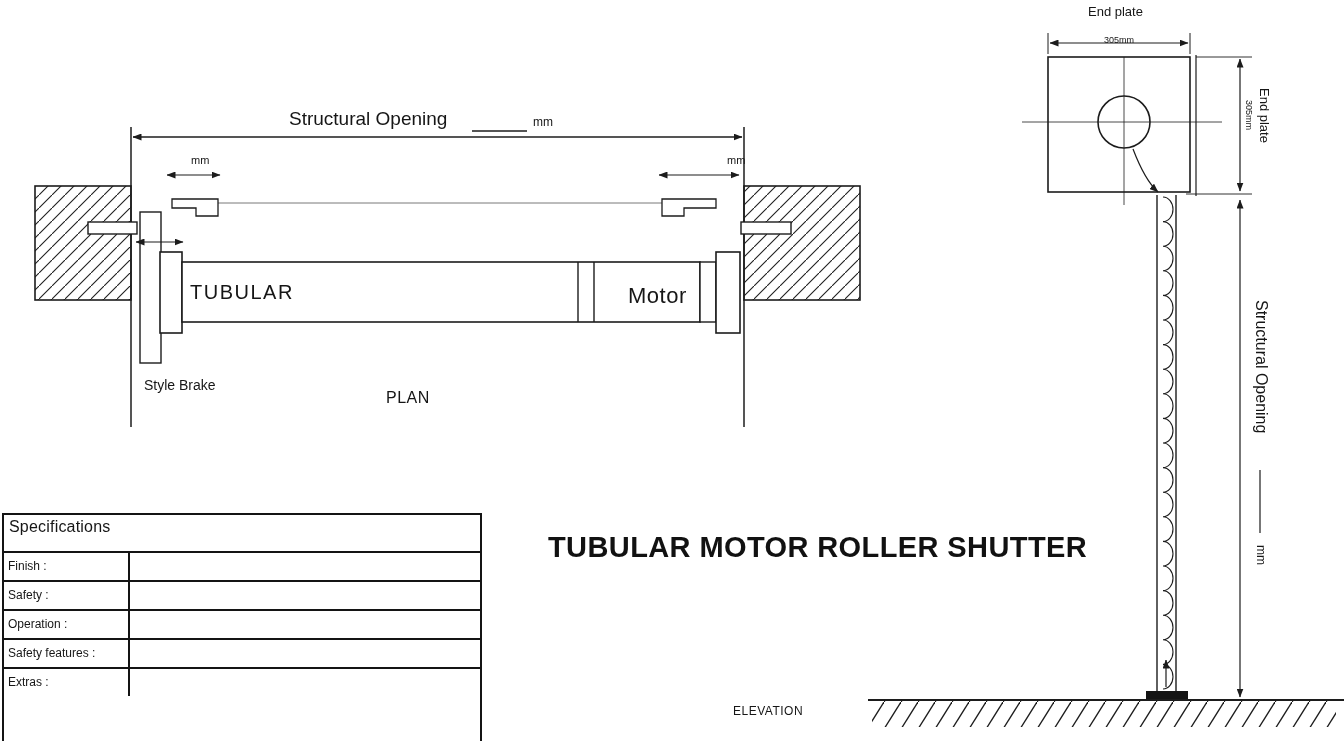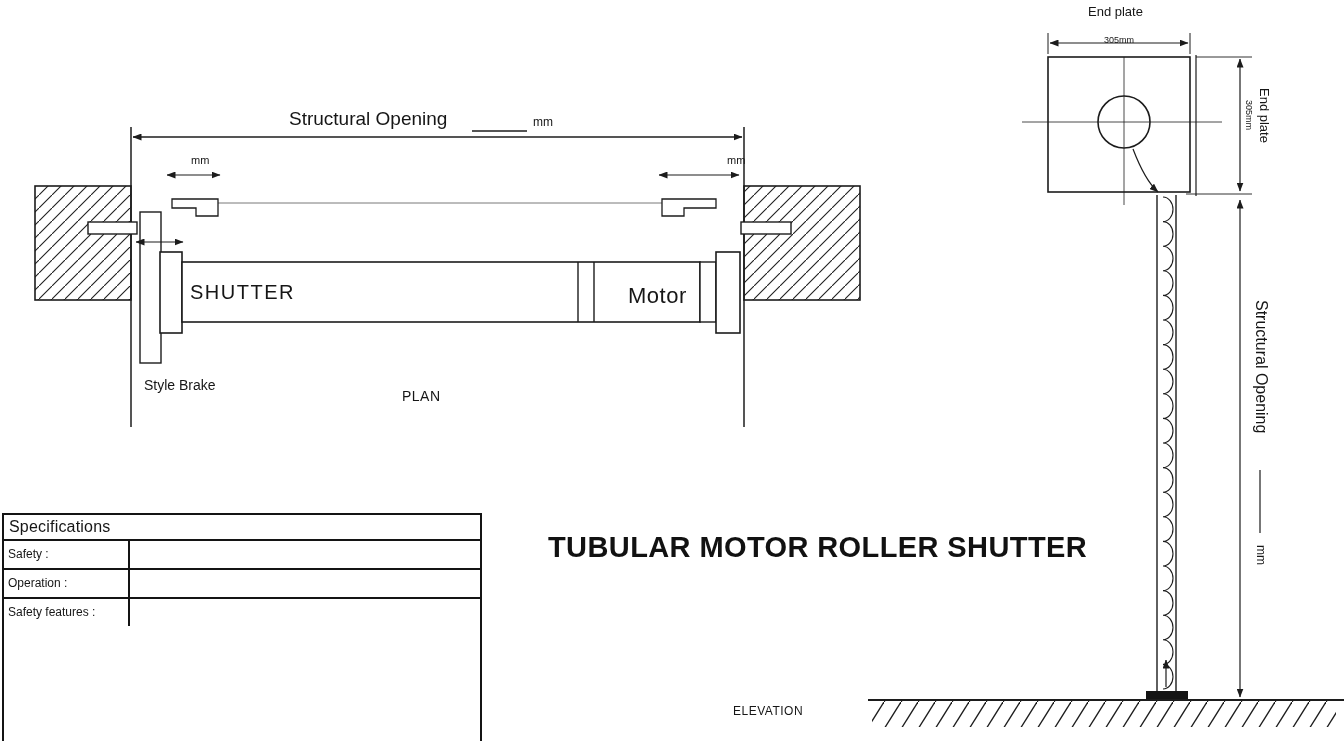--- a/index.html
+++ b/index.html
@@ -6,21 +6,21 @@
   body{
     width:1344px;height:741px;position:relative;overflow:hidden;
     background:#ffffff;font-family:"Liberation Sans", sans-serif;color:#161616;
   }
   svg{position:absolute;left:0;top:0;}
   .lbl{position:absolute;color:#161616;white-space:nowrap;line-height:1.1;}
   .vtext{position:absolute;writing-mode:vertical-rl;color:#161616;white-space:nowrap;line-height:1.1;}
   .dim-row{position:absolute;display:flex;align-items:baseline;gap:8px;}
   
   .spec-table{position:absolute;left:2px;top:513px;width:480px;height:260px;border:2px solid #141414;background:#fff;box-sizing:border-box;}
-  .spec-header{height:24px;line-height:24px;padding-left:5px;font-size:16px;letter-spacing:.2px;}
+  .spec-header{height:36px;line-height:24px;padding-left:5px;font-size:16px;letter-spacing:.2px;}
   .spec-row{display:flex;border-top:2px solid #141414;height:27px;box-sizing:content-box;}
   .spec-label{width:126px;border-right:2px solid #141414;font-size:12px;line-height:27px;padding-left:4px;box-sizing:border-box;}
   .spec-value{flex:1;font-size:12px;line-height:27px;padding-left:6px;}
   .page-title{position:absolute;left:548px;top:531px;font-size:29px;font-weight:600;letter-spacing:.4px;color:#111;}
 </style>
 </head>
 <body>
 
 <svg width="1344" height="741" viewBox="0 0 1344 741">
   <defs>
@@ -99,42 +99,50 @@
     <line x1="1260" y1="470" x2="1260" y2="533" stroke-width="1.2"></line>
   </g>
 </svg>
 
 <div class="dim-row" style="left:289px;top:109px;">
   <span class="lbl" style="position:static;font-size:19px;">Structural Opening</span>
 </div>
 <div class="lbl" style="left:533px;top:116px;font-size:12px;">mm</div>
 <div class="lbl" style="left:191px;top:154px;font-size:11px;">mm</div>
 <div class="lbl" style="left:727px;top:154px;font-size:11px;">mm</div>
-<div class="lbl" style="left:190px;top:281px;font-size:20px;letter-spacing:1.5px;">SHUTTER</div>
+<div class="lbl" style="left:190px;top:281px;font-size:20px;letter-spacing:1.5px;">TUBULAR</div>
 <div class="lbl" style="left:628px;top:284px;font-size:22px;letter-spacing:.5px;">Motor</div>
 <div class="lbl" style="left:144px;top:378px;font-size:14px;">Style Brake</div>
-<div class="lbl" style="left:402px;top:389px;font-size:14px;letter-spacing:.5px;">PLAN</div>
+<div class="lbl" style="left:386px;top:389px;font-size:16px;letter-spacing:.5px;">PLAN</div>
 
 <div class="lbl" style="left:1088px;top:5px;font-size:13px;">End plate</div>
 <div class="lbl" style="left:1104px;top:36px;font-size:9px;">305mm</div>
 <div class="vtext" style="left:1257px;top:88px;font-size:13px;">End plate</div>
 <div class="vtext" style="left:1243px;top:100px;font-size:9px;">305mm</div>
 <div class="vtext" style="left:1252px;top:300px;font-size:16px;">Structural Opening</div>
 <div class="vtext" style="left:1254px;top:545px;font-size:12px;">mm</div>
 <div class="lbl" style="left:733px;top:705px;font-size:12px;letter-spacing:.5px;">ELEVATION</div>
 
 <div class="page-title">TUBULAR MOTOR ROLLER SHUTTER</div>
 
 <div class="spec-table">
   <div class="spec-header">Specifications</div>
   <div class="spec-row">
+    <div class="spec-label">Finish :</div>
+    <div class="spec-value"></div>
+  </div>
+  <div class="spec-row">
     <div class="spec-label">Safety :</div>
     <div class="spec-value"></div>
   </div>
   <div class="spec-row">
     <div class="spec-label">Operation :</div>
     <div class="spec-value"></div>
   </div>
   <div class="spec-row">
     <div class="spec-label">Safety features :</div>
     <div class="spec-value"></div>
   </div>
+  <div class="spec-row">
+    <div class="spec-label">Extras :</div>
+    <div class="spec-value"></div>
+  </div>
 </div>
 
 </body></html>

